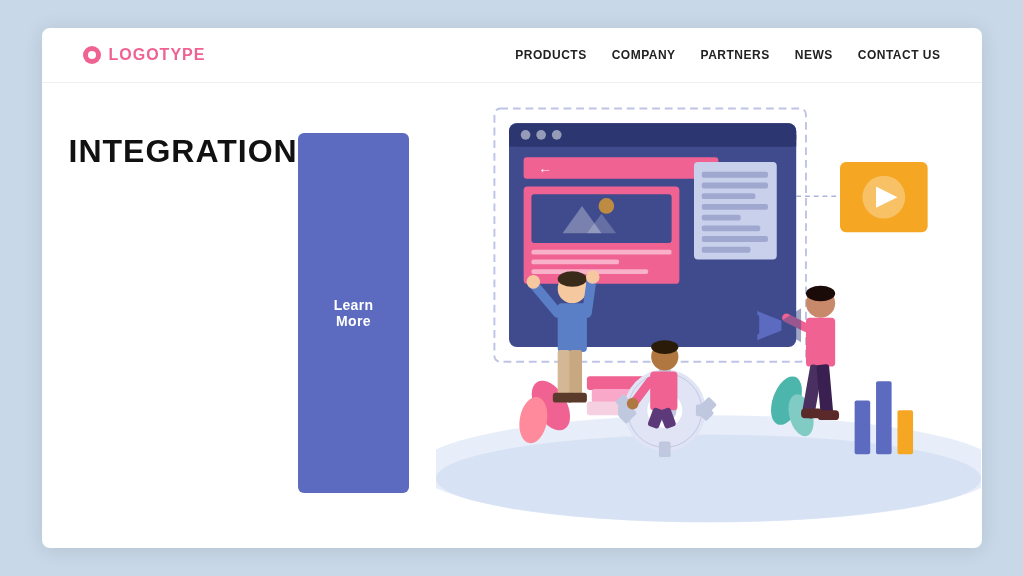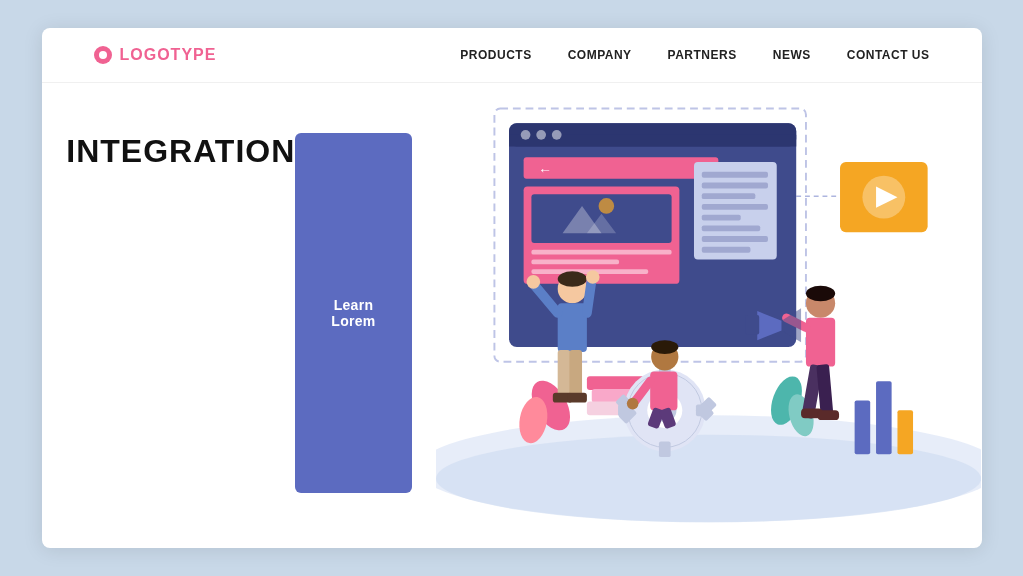--- a/index.html
+++ b/index.html
@@ -20,21 +20,21 @@
       border-radius: 8px;
       overflow: hidden;
       position: relative;
       box-shadow: 0 2px 20px rgba(0,0,0,0.1);
     }
     
     .header {
       display: flex;
       align-items: center;
       justify-content: space-between;
-      padding: 18px 52px;
+      padding: 18px 41px;
       border-bottom: 1px solid #f0f0f0;
     }
     .logo {
       display: flex;
       align-items: center;
       gap: 8px;
     }
     .logo-icon {
       width: 18px;
       height: 18px;
@@ -54,21 +54,21 @@
       transform: translate(-50%, -50%);
     }
     .logo-text {
       font-weight: 900;
       font-size: 16px;
       color: #f06292;
       letter-spacing: 1px;
     }
     .nav {
       display: flex;
-      gap: 36px;
+      gap: 25px;
       align-items: center;
     }
     .nav-item {
       font-size: 12px;
       font-weight: 700;
       color: #222;
       cursor: pointer;
       letter-spacing: 0.5px;
       text-transform: uppercase;
     }
@@ -136,21 +136,21 @@
       <span class="nav-item">PARTNERS</span>
       <span class="nav-item">NEWS</span>
       <span class="nav-item">CONTACT US</span>
     </nav>
   </div>
 
   <div class="main">
 
     <div class="left-panel">
       <h1 class="heading">INTEGRATION</h1>
-      <button class="learn-more-btn">Learn Lorem</button>
+      <button class="learn-more-btn">Learn More</button>
     </div>
 
     <div class="right-panel">
 
       
       <svg width="100%" height="100%" viewBox="0 0 560 460">
 
         <ellipse cx="280" cy="390" rx="300" ry="55" fill="#dde5f7" opacity="0.7"></ellipse>
         <ellipse cx="280" cy="400" rx="280" ry="45" fill="#c8d8ef" opacity="0.5"></ellipse>
 

